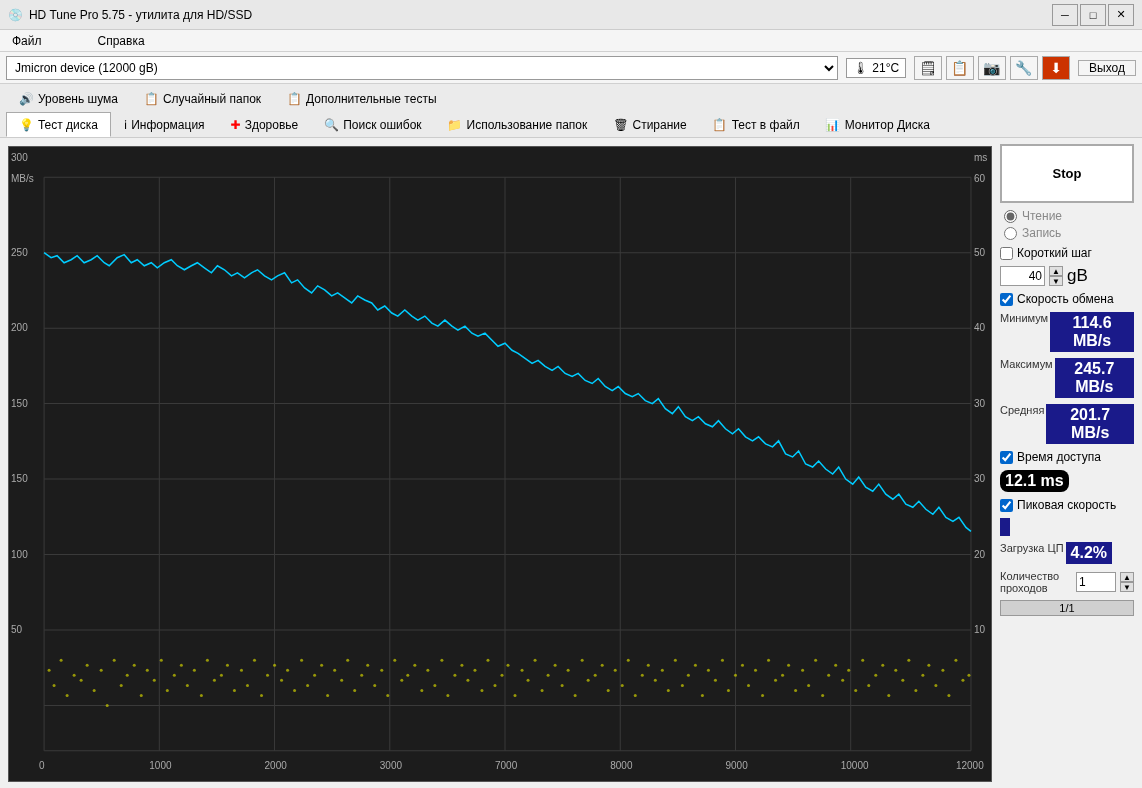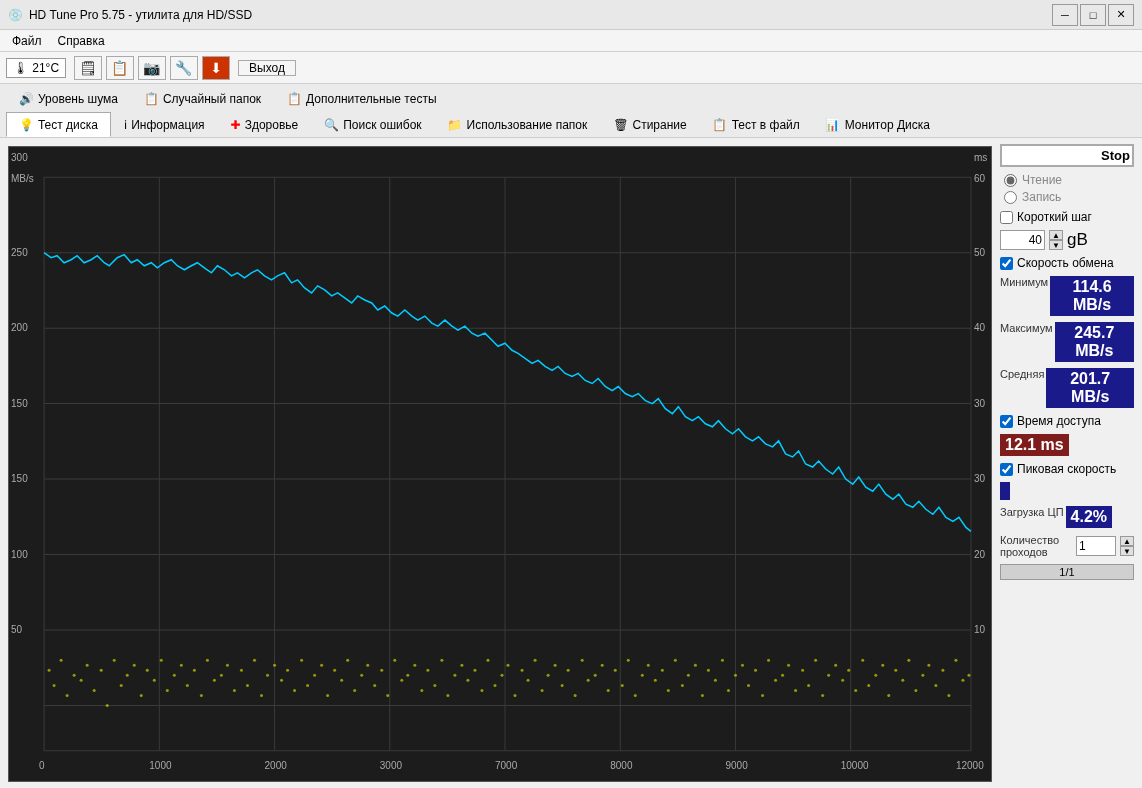--- a/index.html
+++ b/index.html
@@ -28,20 +28,21 @@
     }
 
     
     .menu-bar {
       background: #f5f5f5;
       height: 22px;
       display: flex;
       align-items: center;
       padding: 0 4px;
       border-bottom: 1px solid #d0d0d0;
+      gap: 40px;
     }
     .menu-item {
       padding: 2px 8px;
       cursor: pointer;
       font-size: 12px;
     }
 
     
     .device-bar {
       background: #f5f5f5;
@@ -133,27 +134,27 @@
       width: 150px;
       padding: 6px 8px;
       background: #f0f0f0;
       display: flex;
       flex-direction: column;
       gap: 6px;
     }
 
     .stop-btn {
       width: 100%;
-      padding: 2px;
+      padding: 20px;
       background: white;
       border: 2px solid #aaa;
       cursor: pointer;
       font-size: 13px;
       font-weight: bold;
-      text-align: right;
+      text-align: center;
     }
 
     .radio-group { display: flex; flex-direction: column; gap: 3px; margin-left: 4px; }
     .radio-item { display: flex; align-items: flex-end; gap: 5px; font-size: 12px; color: #888; }
     .radio-item input[type=radio] { accent-color: #666; }
 
     .checkbox-row { display: flex; align-items: center; gap: 4px; font-size: 12px; }
     .checkbox-row input[type=checkbox] { accent-color: #0066cc; }
 
     .small-input-row {
@@ -171,21 +172,21 @@
     .stat-block { display: flex; flex-direction: row; gap: 2px; }
     .stat-label { font-size: 11px; color: #333; }
     .stat-value {
       background: #1a1a8a;
       color: white;
       font-size: 16px;
       font-weight: bold;
       padding: 2px 5px;
       text-align: center;
     }
-    .stat-value.time-val { background: #7f1d1d; }
+    .stat-value.time-val { background: #000000; border-radius: 8px; }
 
     .passes-row { display: flex; align-items: center; gap: 4px; }
     .passes-input { width: 40px; height: 20px; border: 1px solid #999; font-size: 12px; padding: 0 2px; }
     .spinner { display: flex; flex-direction: column; }
     .spin-btn { width: 14px; height: 10px; background: #e0e0e0; border: 1px solid #999; font-size: 8px; cursor: pointer; display: flex; align-items: center; justify-content: center; }
 
     .progress-bar-container {
       background: #d0d0d0;
       height: 16px;
       border: 1px solid #999;
@@ -215,20 +216,23 @@
     <button class="title-bar-btn close">✕</button>
   </div>
 </div>
 
 <div class="menu-bar">
   <div class="menu-item">Файл</div>
   <div class="menu-item">Справка</div>
 </div>
 
 <div class="device-bar">
+  <select class="device-select">
+    <option>Jmicron device (12000 gB)</option>
+  </select>
   <div class="temp-badge">
     <span>🌡</span>
     <span>21°C</span>
   </div>
   <div class="device-icons">
     <button class="icon-btn">🗒</button>
     <button class="icon-btn">📋</button>
     <button class="icon-btn">📷</button>
     <button class="icon-btn">🔧</button>
     <button class="icon-btn" style="background:#cc3300;color:white;">⬇</button>

